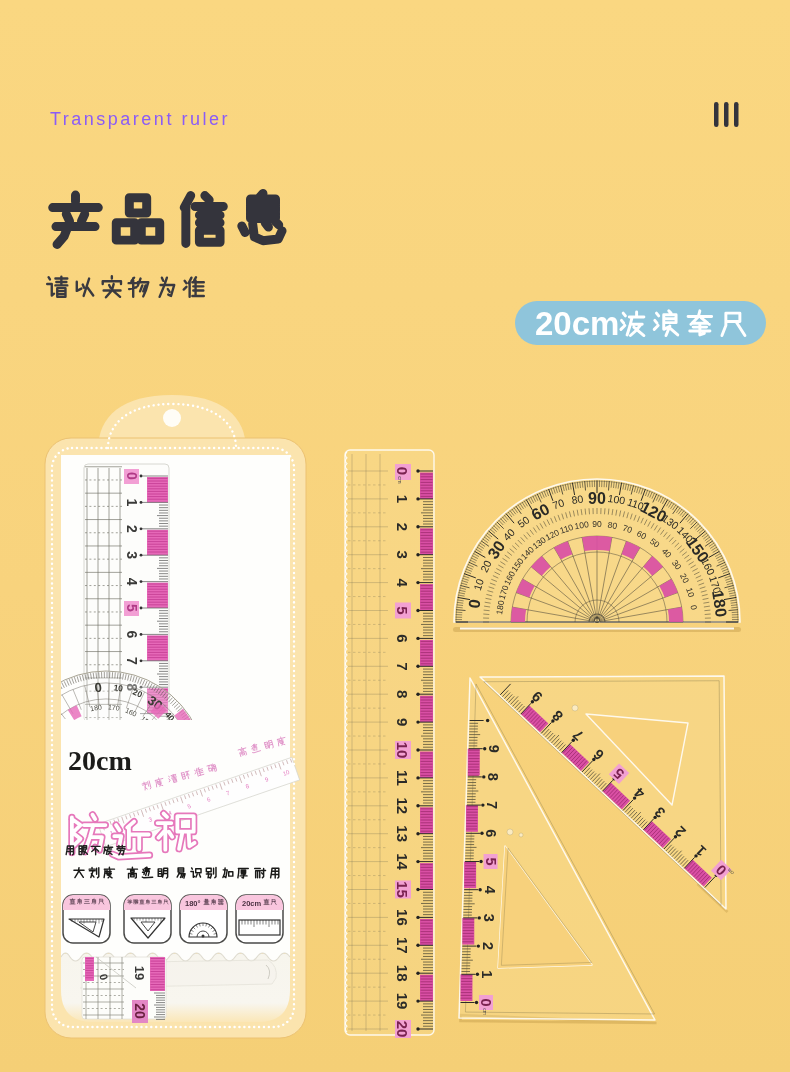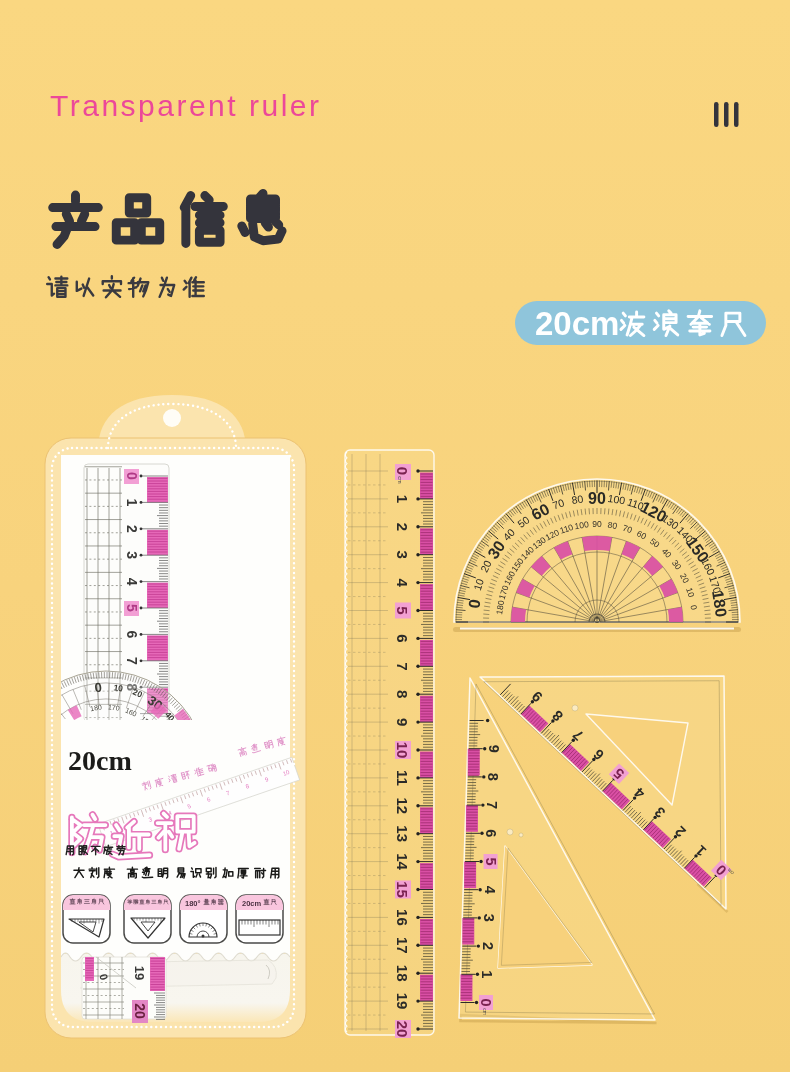--- a/index.html
+++ b/index.html
@@ -129,21 +129,21 @@
         <path d="M14 12 L22 22 M8 38 L16 48 M6 70 L20 56 M40 12 L92 12 M44 26 L88 26 M40 40 L92 40 M66 6 L66 40 M50 52 L84 52 L84 90 L50 90 L50 52 M56 64 L78 64 M56 77 L78 77" fill="none" stroke="currentColor" stroke-linecap="round" stroke-linejoin="round"></path>
       </symbol>
 <symbol id="c6670" viewBox="-8 -8 116 116" overflow="visible">
         <path d="M10 14 L38 14 L38 82 L10 82 L10 14 M10 36 L38 36 M10 58 L38 58 M52 14 L92 14 M70 14 L70 90 M70 30 L56 52 M70 30 L86 52" fill="none" stroke="currentColor" stroke-linecap="round" stroke-linejoin="round"></path>
       </symbol>
 <symbol id="c786e" viewBox="-8 -8 116 116" overflow="visible">
         <path d="M6 12 L52 12 M30 12 L18 40 M16 44 L44 44 L44 72 L16 72 L16 44 M66 6 L58 16 M56 20 L92 20 L92 80 L84 90 M56 20 L56 58 L50 80 M58 38 L90 38 M58 56 L90 56 M74 20 L74 88" fill="none" stroke="currentColor" stroke-linecap="round" stroke-linejoin="round"></path>
       </symbol>
     </defs>
   </svg>
-<div style="position:absolute;left:50px;top:89px;font-size:30px;letter-spacing:2.5px;color:#ec4899">Transparent ruler</div>
+<div style="position:absolute;left:50px;top:109px;font-size:18px;letter-spacing:2.5px;color:#8b5cf6">Transparent ruler</div>
 <svg style="position:absolute;left:713px;top:102px" width="30" height="26">
     <rect x="1" y="0" width="4.5" height="25" rx="2.2" fill="#34343c"></rect>
     <rect x="11" y="0" width="4.5" height="25" rx="2.2" fill="#34343c"></rect>
     <rect x="21" y="0" width="4.5" height="25" rx="2.2" fill="#34343c"></rect>
   </svg>
 <svg style="position:absolute;left:42px;top:186px" width="270" height="72">
     <use href="#c4ea7" x="2" y="2" width="63" height="63" style="color:#34343c" stroke-width="16.5"></use>
     <use href="#c54c1" x="64.5" y="2" width="63" height="63" style="color:#34343c" stroke-width="16.5"></use>
     <use href="#c4fe1" x="127" y="2" width="63" height="63" style="color:#34343c" stroke-width="16.5"></use>
     <use href="#c606f" x="189.5" y="2" width="63" height="63" style="color:#34343c" stroke-width="16.5"></use>

